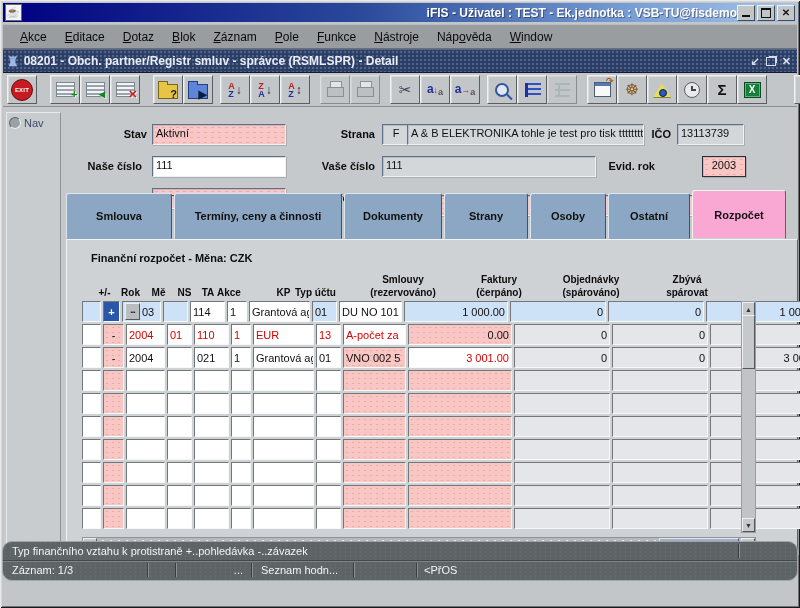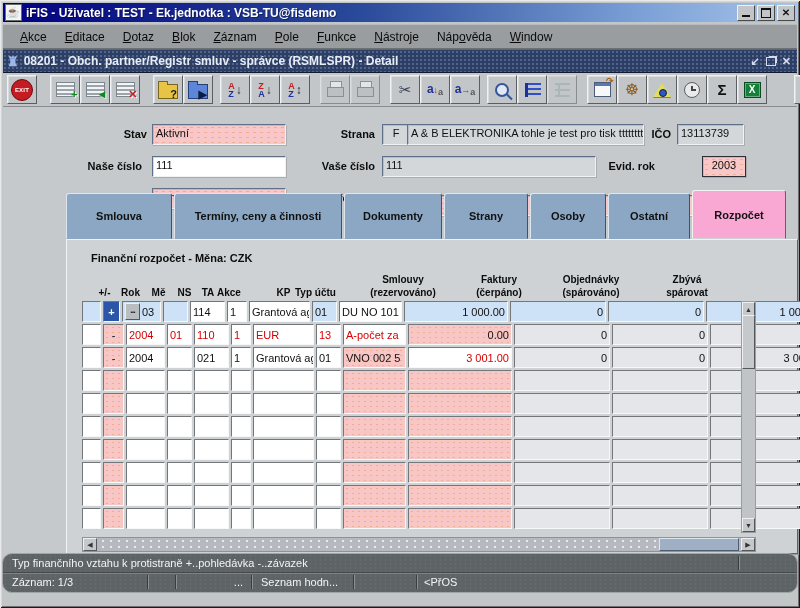--- a/index.html
+++ b/index.html
@@ -5,21 +5,21 @@
   html,body{margin:0;padding:0;background:#555;}
   .screen{position:relative;width:800px;height:608px;background:#c3c6c8;overflow:hidden;
     font-family:"Liberation Sans",sans-serif;font-size:11px;color:#111;
     box-shadow:inset 1px 1px 0 #e9e9e9, inset -1px -1px 0 #1a1a1a, inset 2px 2px 0 #d6d6d6, inset -2px -2px 0 #707070;}
   
   .titlebar{position:absolute;left:3px;top:3px;right:3px;height:19px;
     background:linear-gradient(90deg,#000080 0%,#2a4a9a 45%,#7ba0d6 80%,#a7c4ea 100%);
     display:flex;align-items:center;padding:0 2px;color:#fff;font-weight:bold;font-size:12px;}
   .app-icon{width:15px;height:15px;background:#f4f4f4;border:1px solid #6a6a6a;margin-right:4px;
     display:flex;align-items:center;justify-content:center;font-size:11px;color:#b42020;line-height:1;}
-  .title-text{flex:1;white-space:nowrap;overflow:hidden;text-shadow:1px 1px 0 rgba(0,0,0,.4);}
+  .title-text{flex:1;white-space:nowrap;overflow:hidden;text-shadow:1px 1px 0 rgba(0,0,0,.4);text-align:right;}
   .winbtns{display:flex;gap:2px;}
   .wbtn{width:16px;height:14px;background:#c3c6c8;border:1px solid;border-color:#f2f2f2 #4a4a4a #4a4a4a #f2f2f2;
     display:flex;align-items:center;justify-content:center;position:relative;}
   .wbtn .min{width:8px;height:2px;background:#111;margin-top:7px;}
   .wbtn .max{width:8px;height:7px;border:1px solid #111;border-top-width:2px;}
   .wbtn .cls{font-size:10px;font-weight:bold;line-height:1;color:#111;}
   
   .menubar{position:absolute;left:3px;top:24px;right:3px;height:23px;background:#9a9da0;
     border-bottom:1px solid #6d7073;border-top:1px solid #b8bbbd;
     display:flex;align-items:center;gap:0;padding-left:8px;}
@@ -153,21 +153,21 @@
     border:1px solid;border-color:#eef0f1 #54585a #54585a #eef0f1;}
   .hscroll{position:absolute;left:15px;top:297px;width:672px;height:13px;background:#b6bac0;
     background-image:radial-gradient(rgba(255,255,255,.7) 1px,transparent 1.2px);background-size:8px 6px;
     border:1px solid #8f9396;}
   .hscroll .lt,.hscroll .rt{position:absolute;top:0;width:12px;height:11px;background:#c6c9cb;
     border:1px solid;border-color:#eef0f1 #54585a #54585a #eef0f1;font-size:7px;display:flex;align-items:center;justify-content:center;color:#333;}
   .hscroll .lt{left:0;} .hscroll .rt{right:0;}
   .hscroll .thumb{position:absolute;top:0;left:576px;width:78px;height:11px;background:#9fb0c4;
     border:1px solid;border-color:#dfe6ee #4e5d70 #4e5d70 #dfe6ee;}
   
-  .status{position:absolute;left:2px;top:553px;width:794px;height:38px;background-color:#5e6466;
+  .status{position:absolute;left:2px;top:541px;width:794px;height:38px;background-color:#5e6466;
     background-image:radial-gradient(rgba(255,255,255,.05) 1px,transparent 1.2px);background-size:5px 4px;
     border:1px solid #9fa6a8;border-radius:10px;color:#f2f4f5;overflow:hidden;}
   .sline1{position:absolute;left:0;top:0;right:0;height:18px;border-bottom:1px solid #43484a;box-shadow:0 1px 0 #7e8587;}
   .smsg{position:absolute;left:9px;top:3px;white-space:nowrap;}
   .sdiv{position:absolute;width:1px;background:#383d3f;box-shadow:1px 0 0 #8a9193;}
   .sline2{position:absolute;left:0;top:20px;right:0;height:17px;}
   .sseg{position:absolute;top:2px;white-space:nowrap;}
 </style>
 </head>
 <body>
@@ -318,20 +318,26 @@
       <div class="tbtn">
         <span class="g-sigma">Σ</span>
       </div>
       <div class="tbtn">
         <span class="i-excel">X</span>
       </div>
       <div class="tbtn"></div>
     </div>
 
   <div class="canvas">
+    <div class="navpanel">
+      <div class="navlab">
+        <span class="navdot"></span>
+        <span>Nav</span>
+      </div>
+    </div>
 
     <div class="lbl" style="left:60px;top:21px;width:84px;">Stav</div>
     <div class="fld pink" style="left:149px;top:17px;width:126px;">Aktivní</div>
     <div class="lbl" style="left:290px;top:21px;width:82px;">Strana</div>
     <div class="fld ro center" style="left:379px;top:17px;width:20px;">F</div>
     <div class="fld ro" style="left:404px;top:17px;width:229px;">A &amp; B ELEKTRONIKA tohle je test pro tisk ttttttttttt</div>
     <div class="lbl" style="left:618px;top:21px;width:50px;">IČO</div>
     <div class="fld ro" style="left:674px;top:17px;width:59px;">13113739</div>
 
     <div class="lbl" style="left:35px;top:53px;width:104px;">Naše číslo</div>

